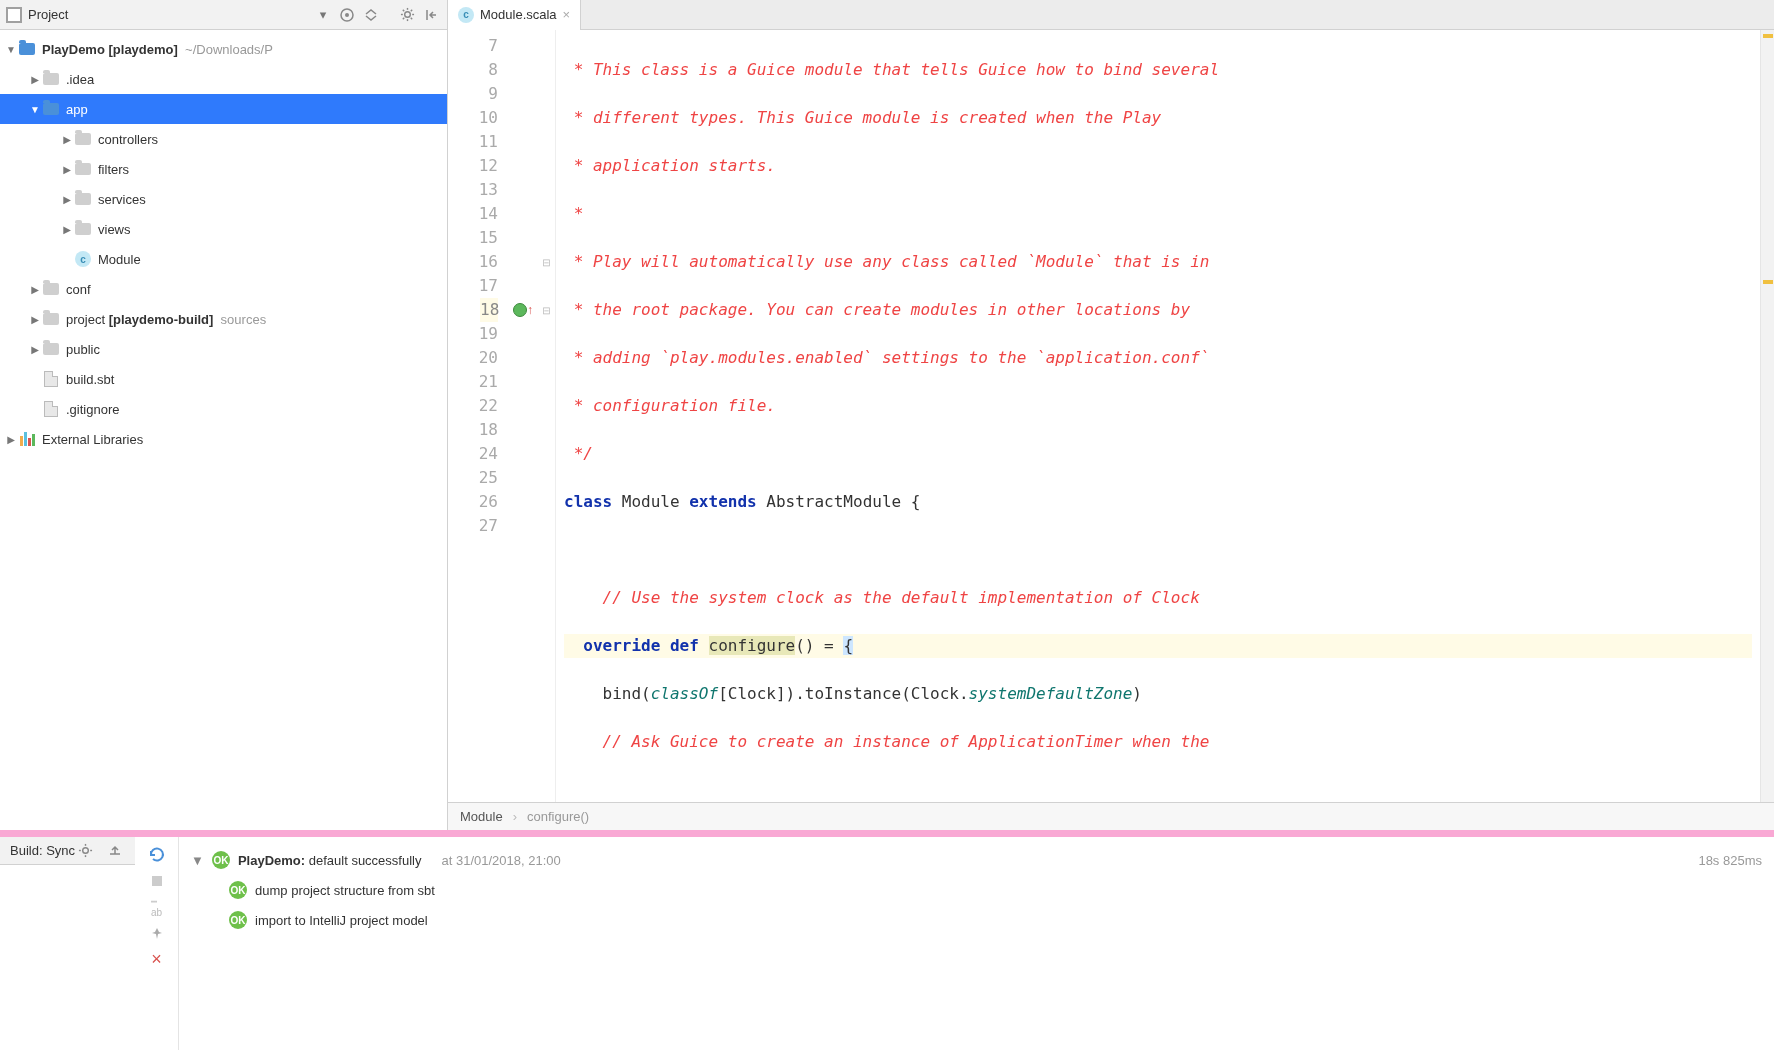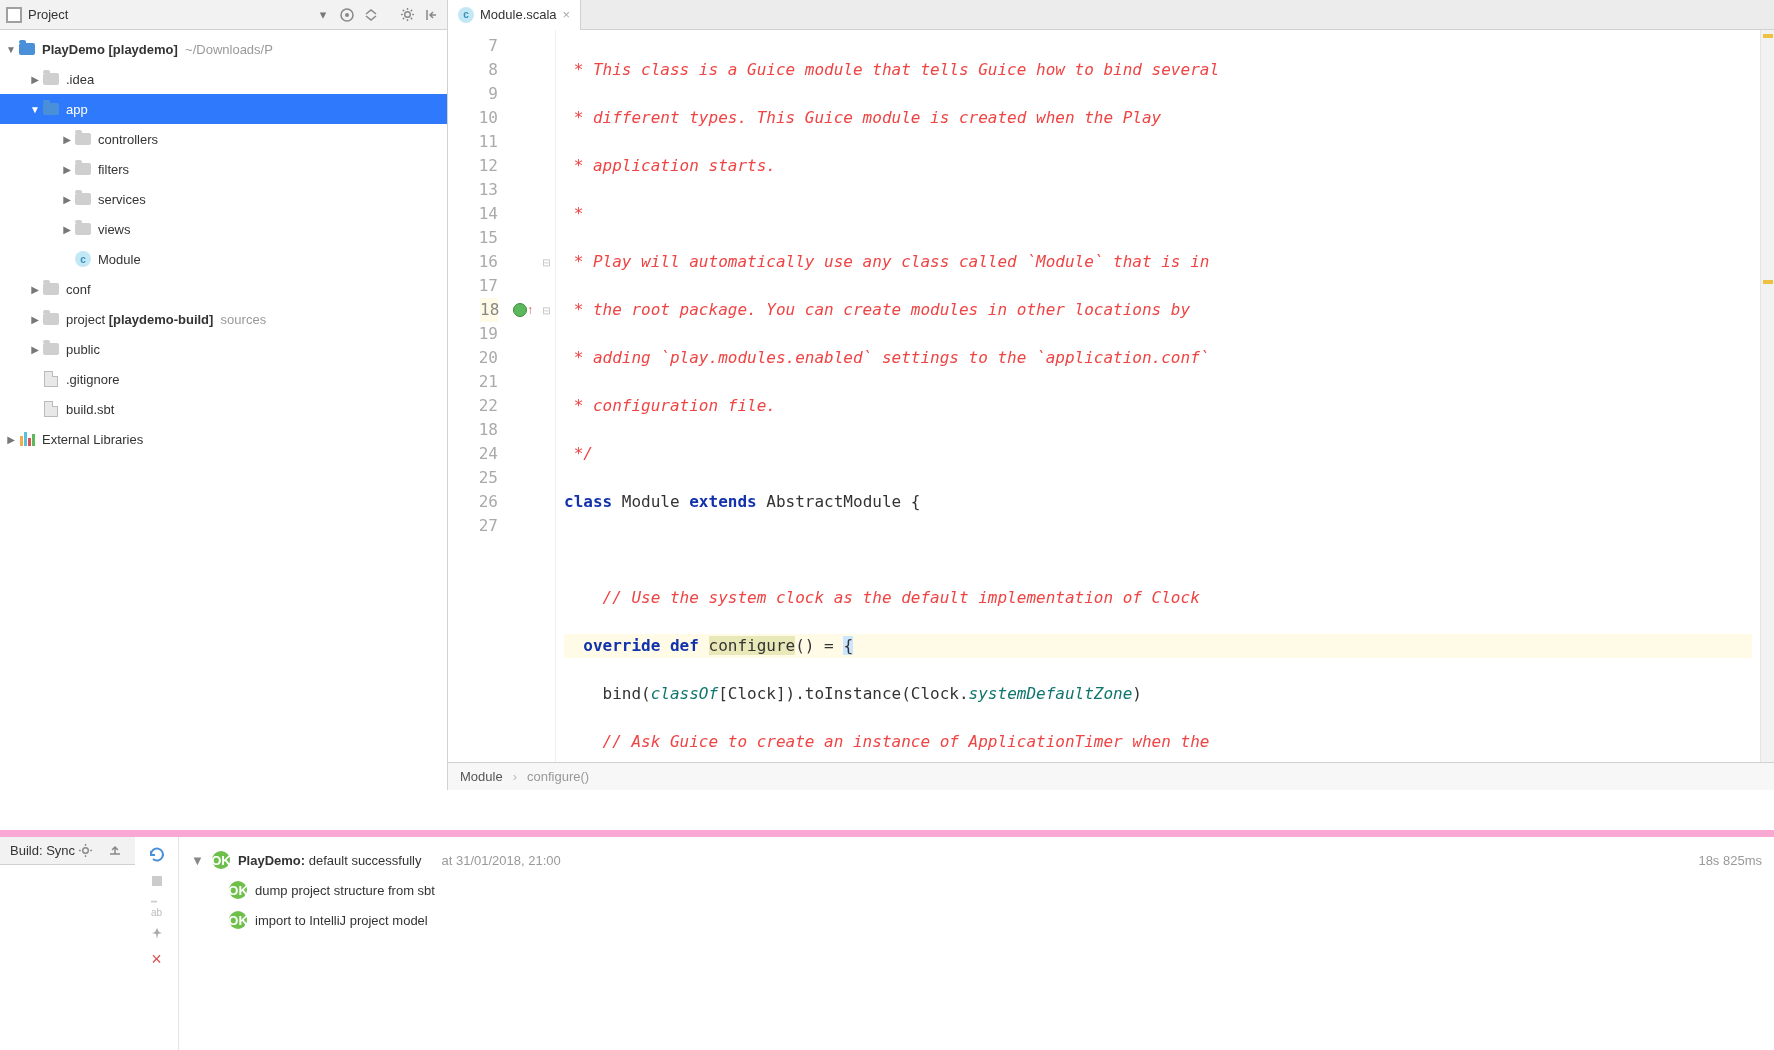--- a/index.html
+++ b/index.html
@@ -1,17 +1,17 @@
 <!DOCTYPE html>
 <html><head>
 <meta charset="utf-8">
 <style>
 * { box-sizing: border-box; margin: 0; padding: 0; }
 body { font-family: -apple-system, "Helvetica Neue", Arial, sans-serif; font-size: 13px; color: #333; background: #fff; overflow: hidden; }
-.ide { display: flex; flex-direction: column; width: 1774px; height: 1050px; gap: 40px; }
+.ide { display: flex; flex-direction: column; width: 1774px; height: 1050px; }
 .main-row { display: flex; flex: 1; min-height: 0; }
 .sidebar { width: 448px; border-right: 1px solid #d1d1d1; display: flex; flex-direction: column; background: #fff; }
 .sidebar-header { display: flex; align-items: center; height: 30px; border-bottom: 1px solid #d1d1d1; padding: 0 6px; background: #f2f2f2; gap: 4px; }
 .sidebar-title { display: flex; align-items: center; gap: 6px; flex: 1; }
 .proj-icon { width: 16px; height: 16px; background: #a0a0a0; display: inline-block; position: relative; }
 .proj-icon::after { content:""; position:absolute; inset: 2px; background: #fff; }
 .tool-btn { width: 20px; height: 20px; display: inline-flex; align-items: center; justify-content: center; color: #777; cursor: pointer; }
 .tree { flex: 1; overflow: auto; padding-top: 4px; }
 .tree-row { display: flex; align-items: center; height: 30px; white-space: nowrap; }
 .tree-row .arrow { width: 14px; text-align: center; color: #777; font-size: 10px; }
@@ -60,21 +60,21 @@
 .error-stripe { width:14px; background:#f2f2f2; border-left:1px solid #e5e5e5; position:relative;}
 .error-stripe .mk { position:absolute; left:2px; width:10px; height:4px;}
 .breadcrumb { height:28px; border-top:1px solid #d1d1d1; display:flex; align-items:center; padding:0 12px; gap:10px; color:#555; background:#f7f7f7;}
 .breadcrumb .sep{ color:#bbb; }
 
 .build-panel { border-top:7px solid #f9a8d4; display:flex; height:220px; }
 .build-header { height:28px; display:flex; align-items:center; padding:0 10px; background:#f2f2f2; border-bottom:1px solid #d1d1d1; justify-content:space-between;}
 .build-body { flex:1; display:flex; }
 .build-tools { width:44px; border-right:1px solid #e4e4e4; display:flex; flex-direction:column; align-items:center; gap:6px; padding-top:8px;}
 .build-content { flex:1; padding:8px 12px; }
-.ok-badge { display:inline-flex; align-items:center; justify-content:center; width:18px; height:18px; border-radius:50%; background:#6ec04a; color:#fff; font-size:13px; font-weight:bold; margin-right:8px;}
+.ok-badge { display:inline-flex; align-items:center; justify-content:center; width:18px; height:18px; border-radius:50%; background:#6ec04a; color:#fff; font-size:10px; font-weight:bold; margin-right:8px;}
 .build-line { display:flex; align-items:center; height:30px; }
 .ov-ic { width:14px; height:14px; border-radius:50%; background:#5cb85c; border:1px solid #3d8b3d; display:inline-block;}
 .ov-up { color:#d9534f; font-size:12px; }
 svg { display:block; }
 </style>
 </head>
 <body>
 
 <div class="ide">
 
@@ -209,28 +209,28 @@
           <span class="icon">
               <span class="folder"></span>
             </span>
           <span>public</span>
         </div>
         <div class="tree-row indent-1">
           <span class="arrow"></span>
           <span class="icon">
               <span class="file-ic"></span>
             </span>
+          <span>build.sbt</span>
+        </div>
+        <div class="tree-row indent-1">
+          <span class="arrow"></span>
+          <span class="icon">
+              <span class="file-ic"></span>
+            </span>
           <span>.gitignore</span>
-        </div>
-        <div class="tree-row indent-1">
-          <span class="arrow"></span>
-          <span class="icon">
-              <span class="file-ic"></span>
-            </span>
-          <span>build.sbt</span>
         </div>
 
         <div class="tree-row indent-0">
           <span class="arrow">▶</span>
           <span class="icon">
               <span class="lib-ic">
                 <span></span>
                 <span></span>
                 <span></span>
                 <span></span>

